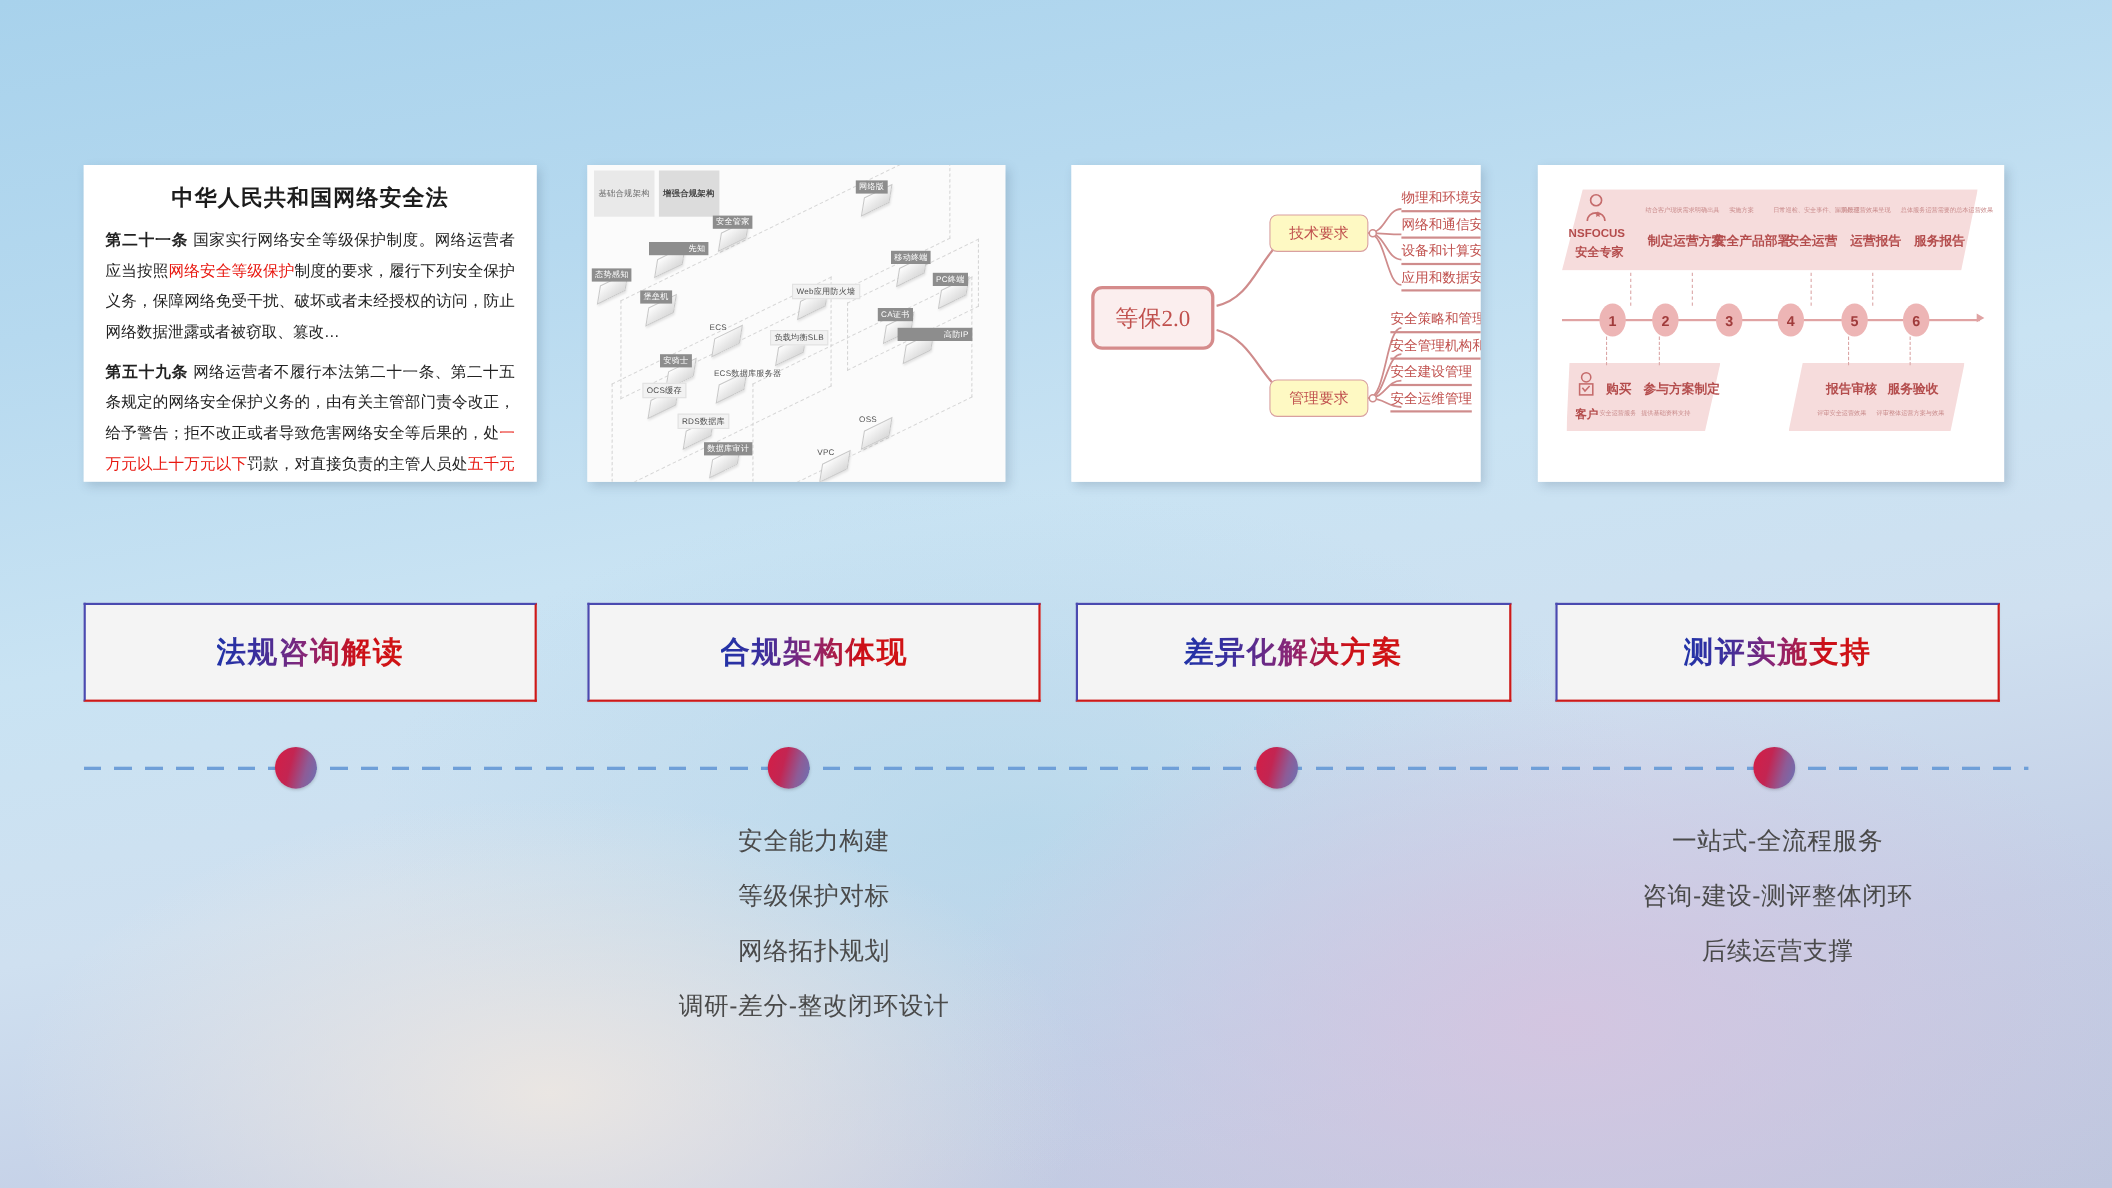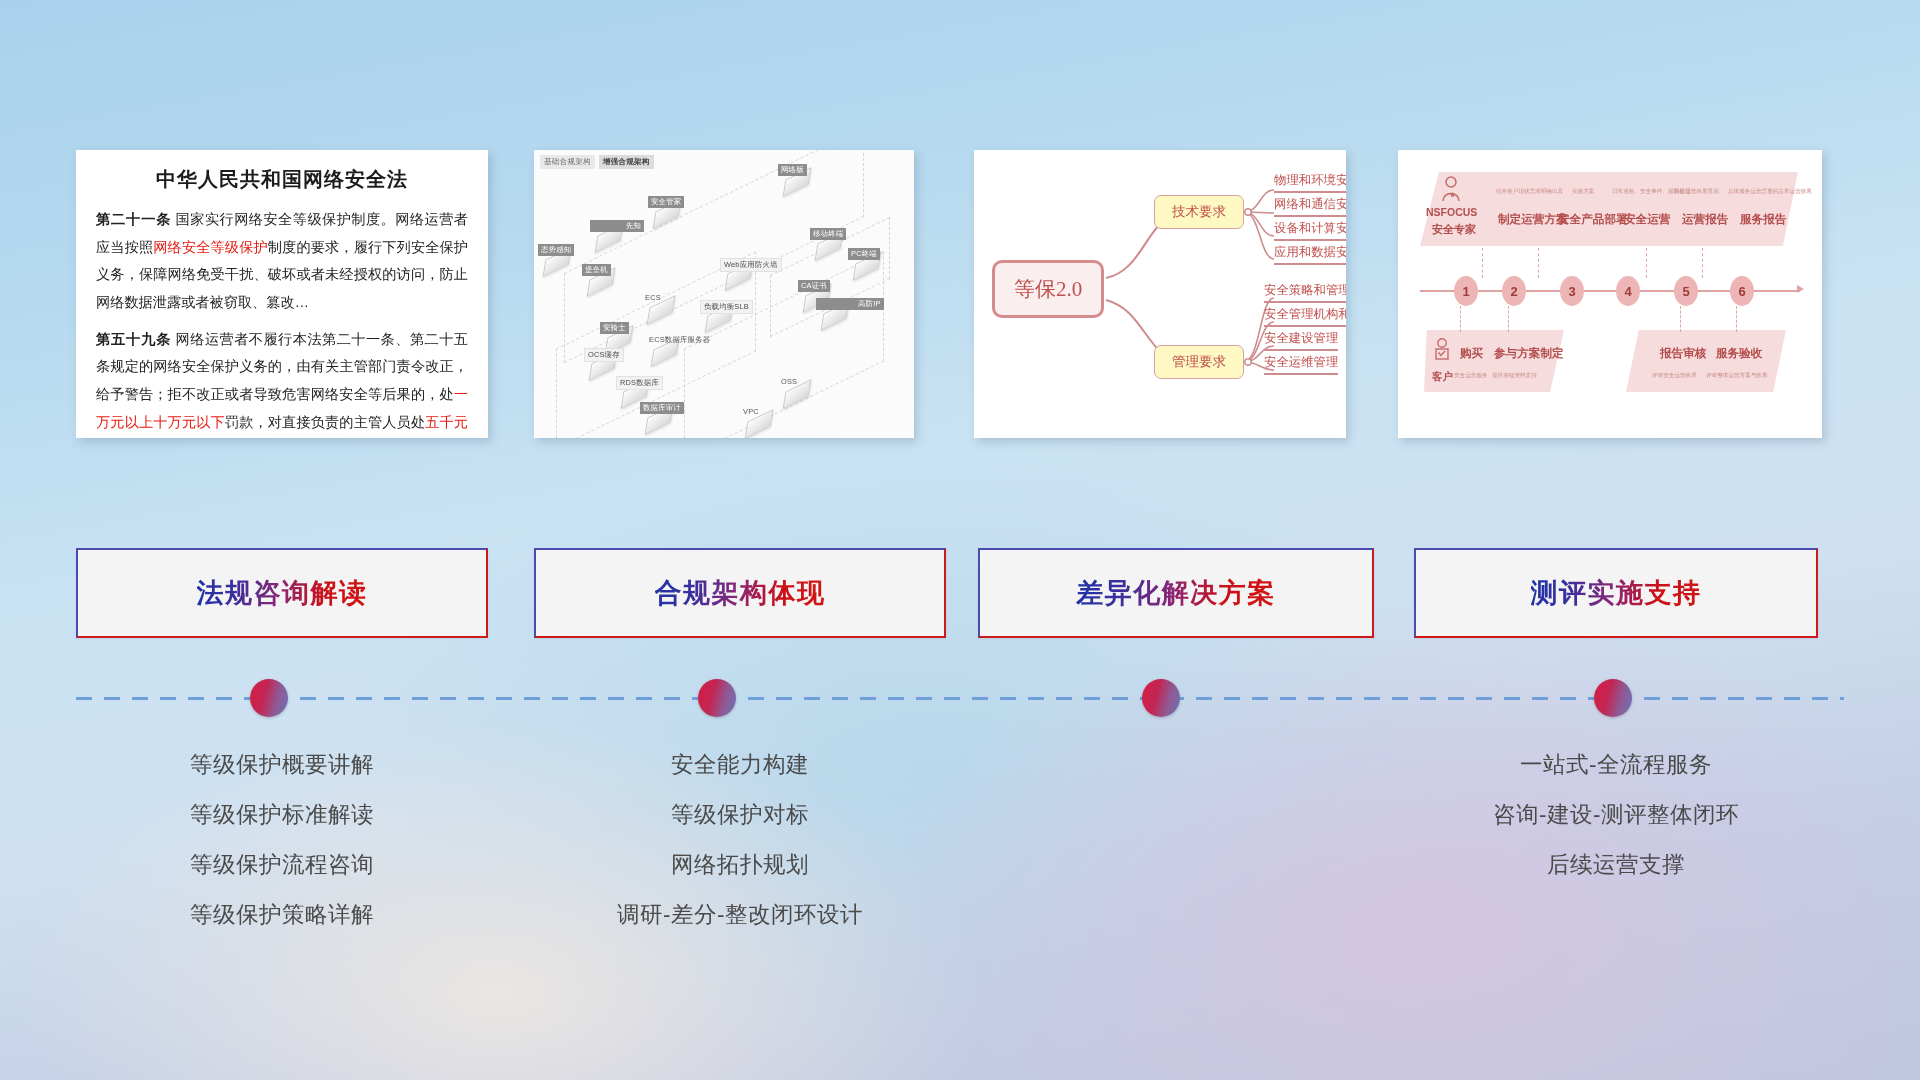--- a/index.html
+++ b/index.html
@@ -31,21 +31,21 @@
   
   .law-title { text-align:center; font-size:20px; font-weight:bold; color:#1c1c1c; letter-spacing:1px; margin-bottom:13px; }
   .law-p { font-size:14.2px; line-height:1.95; color:#222; text-align:justify; }
   .law-p + .law-p { margin-top:9px; }
   .law-art { font-weight:bold; letter-spacing:.4px; }
   .hl { color:#e8170f; }
 
   
   .arch { position:relative; width:100%; height:100%; background:#fbfbfb; }
   .arch-tabs { position:absolute; left:6px; top:5px; display:flex; gap:4px; }
-  .arch-tab { font-size:7.6px; color:#6e6e6e; background:#e9e9e9; padding:2px 4px; letter-spacing:.2px; }
+  .arch-tab { font-size:7.6px; color:#6e6e6e; background:#e9e9e9; padding:16px 4px; letter-spacing:.2px; }
   .arch-tab.sel { background:#dcdcdc; color:#444;font-weight:bold; }
   .iso-zone {
     position:absolute; border:1px dashed #d6d6d6;
     transform:skewY(-26deg); }
   .node { position:absolute; }
   .node .box {
     width:26px; height:16px; background:linear-gradient(160deg,#fdfdfd,#d9d9d9);
     border:1px solid #c7c7c7; transform:skewY(-26deg) skewX(-10deg);
     box-shadow:1px 2px 2px rgba(0,0,0,.10);
   }
@@ -366,26 +366,20 @@
 
 <div class="strip">
   <div class="strip-line"></div>
   <div class="dot d1"></div>
   <div class="dot d2"></div>
   <div class="dot d3"></div>
   <div class="dot d4"></div>
 </div>
 
 <div class="lists">
-  <ul class="list l1">
-    <li>等级保护概要讲解</li>
-    <li>等级保护标准解读</li>
-    <li>等级保护流程咨询</li>
-    <li>等级保护策略详解</li>
-  </ul>
   <ul class="list l2">
     <li>安全能力构建</li>
     <li>等级保护对标</li>
     <li>网络拓扑规划</li>
     <li>调研-差分-整改闭环设计</li>
   </ul>
   <ul class="list l4">
     <li>一站式-全流程服务</li>
     <li>咨询-建设-测评整体闭环</li>
     <li>后续运营支撑</li>

